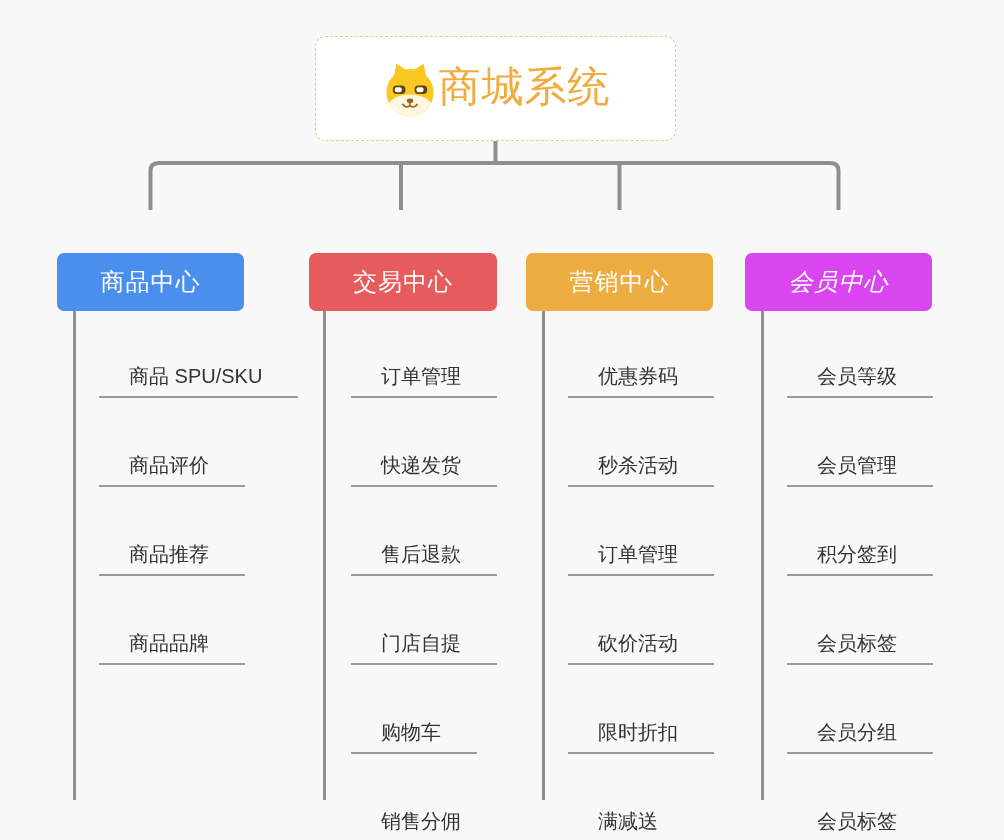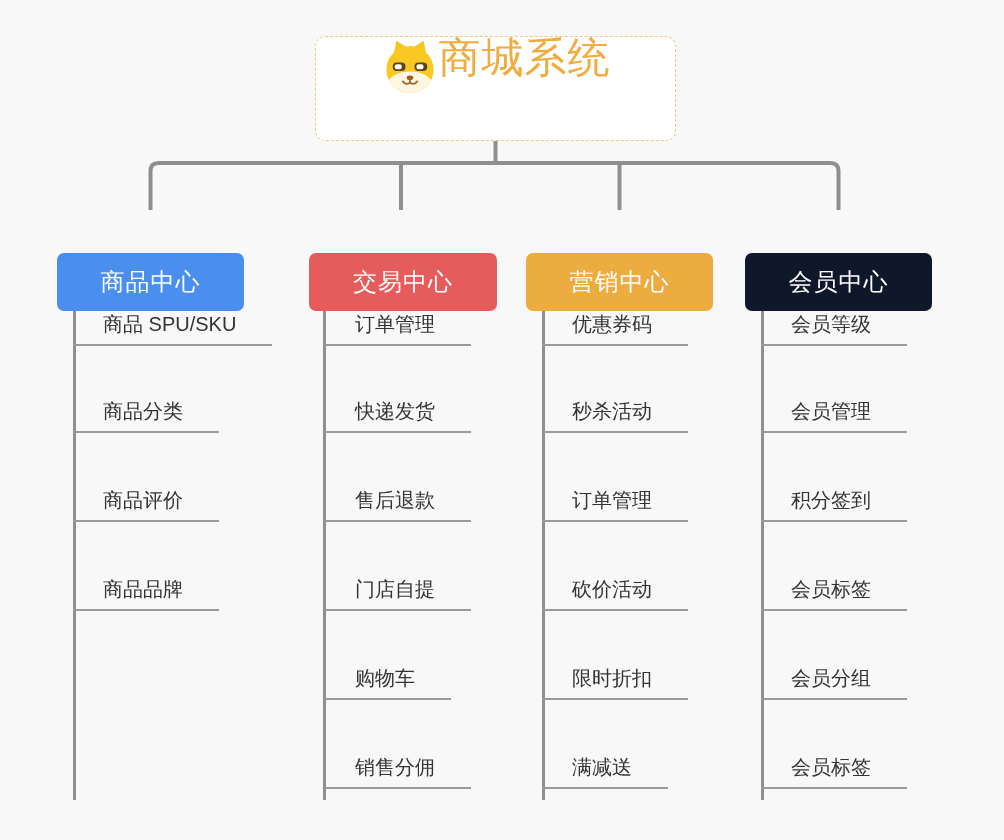--- a/index.html
+++ b/index.html
@@ -19,21 +19,21 @@
   }
   
   .root-node{
     position:absolute;
     left:315px;top:36px;
     width:361px;height:105px;
     box-sizing:border-box;
     background:#ffffff;
     border:1px dashed #f2c67e;
     border-radius:10px;
-    display:flex;justify-content:center;
+    display:flex;align-items:center;justify-content:center;
     gap:0;
     cursor:default;
   }
   .root-title{
     font-size:42px;
     letter-spacing:1px;
     line-height:1;
     padding-bottom:4px;
   }
   .root-icon{width:58px;height:58px;display:block;}
@@ -52,21 +52,22 @@
     color:#ffffff;
     font-size:24px;
     letter-spacing:1px;
   }
   .items{
     margin-left:16px;
   }
   .item{
     height:89px;
     display:flex;
-    align-items:flex-start;
+    align-items:flex-end;
+    padding-left:26px;
   }
   .item:first-child{height:87px;}
   .item-label{
     display:inline-block;
     white-space:nowrap;
     font-size:20px;
     color:#333333;
     padding:0 36px 6px 30px;
     border-bottom:2px solid #9a9a9a;
   }
@@ -100,24 +101,24 @@
     <span class="root-title" style="color: rgb(240, 172, 62);">商城系统</span>
   </div>
 
   <div class="col" style="left:57px;width:187px">
     <div class="branch-box" style="background: rgb(74, 143, 238);">商品中心</div>
     <div class="items">
         <div class="item">
           <span class="item-label">商品 SPU/SKU</span>
         </div>
         <div class="item">
-          <span class="item-label">商品分类</span>
+          <span class="item-label">商品评价</span>
         </div>
         <div class="item">
-          <span class="item-label">商品评价</span>
+          <span class="item-label">商品推荐</span>
         </div>
         <div class="item">
           <span class="item-label">商品品牌</span>
         </div>
       </div>
   </div>
 
   <div class="col" style="left:309px;width:188px">
     <div class="branch-box" style="background: rgb(230, 92, 92);">交易中心</div>
     <div class="items">
@@ -160,21 +161,21 @@
         <div class="item">
           <span class="item-label">限时折扣</span>
         </div>
         <div class="item">
           <span class="item-label">满减送</span>
         </div>
       </div>
   </div>
 
   <div class="col" style="left:745px;width:187px">
-    <div class="branch-box" style="background: #0f172a;">会员中心</div>
+    <div class="branch-box" style="background: #d946ef; font-style: italic;">会员中心</div>
     <div class="items">
         <div class="item">
           <span class="item-label">会员等级</span>
         </div>
         <div class="item">
           <span class="item-label">会员管理</span>
         </div>
         <div class="item">
           <span class="item-label">积分签到</span>
         </div>

